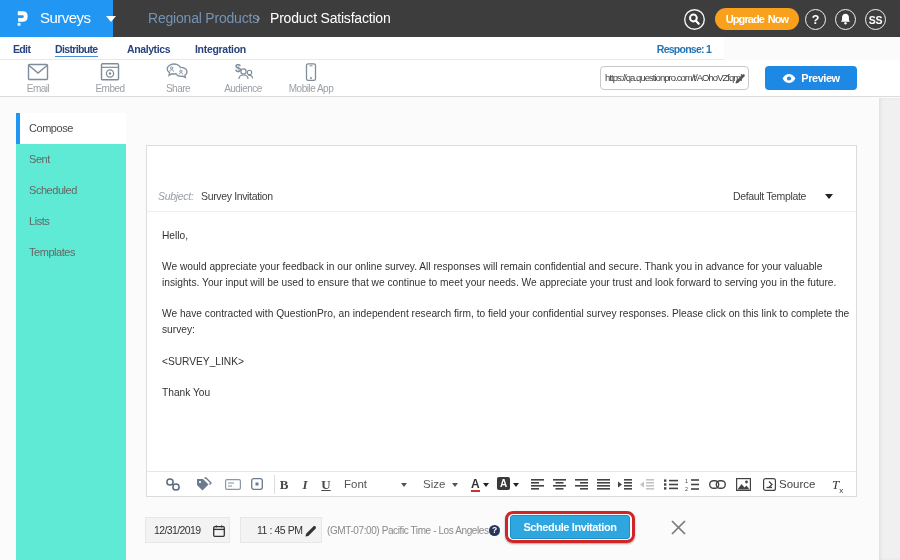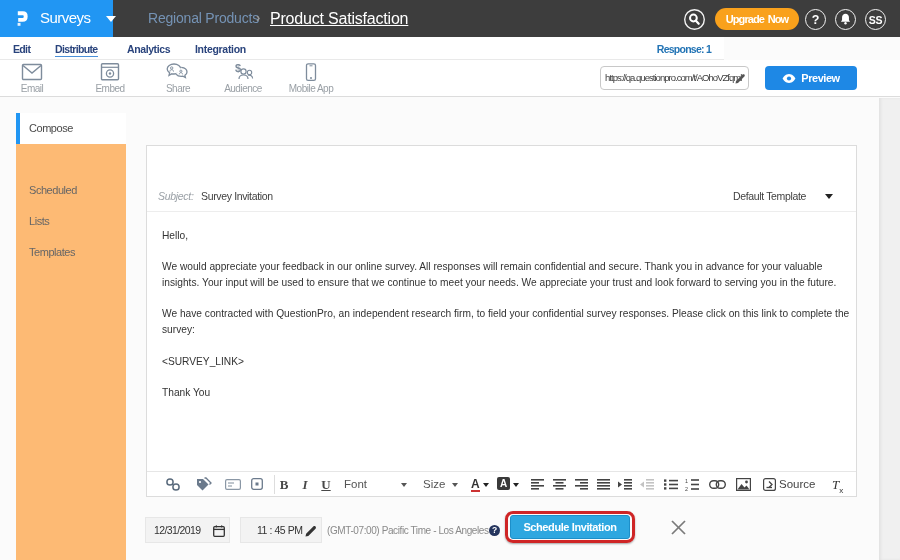--- a/index.html
+++ b/index.html
@@ -6,36 +6,36 @@
 html,body{width:900px;height:560px;overflow:hidden;background:#fbfbfb;
   font-family:"Liberation Sans",sans-serif;}
 .abs{position:absolute;}
 
 .topbar{position:absolute;left:0;top:0;width:900px;height:37px;background:#3d3d3d;}
 .logoblock{position:absolute;left:0;top:0;width:113px;height:37px;background:#2196f3;}
 .surveys{position:absolute;left:40px;top:9px;color:#fff;font-size:15px;letter-spacing:-0.55px;}
 .caret-w{display:inline-block;width:0;height:0;border-left:5px solid transparent;border-right:5px solid transparent;border-top:6px solid #fff;margin-left:9px;margin-bottom:1px;}
 .bc1{position:absolute;left:148px;top:10px;color:#7593b5;font-size:14px;letter-spacing:-0.2px;}
 .bc-sep{position:absolute;left:256px;top:10px;color:#9a9a9a;font-size:13px;font-weight:bold;}
-.bc2{position:absolute;left:270px;top:10px;color:#ffffff;font-size:16px;letter-spacing:-0.2px;text-decoration:underline;}
+.bc2{position:absolute;left:270px;top:10px;color:#ffffff;font-size:14px;letter-spacing:-0.2px;}
 .circ{position:absolute;top:8.5px;width:21px;height:21px;border:1.4px solid #f2f2f2;border-radius:50%;color:#fff;text-align:center;}
 .upgrade{position:absolute;left:715px;top:8px;width:84px;height:22px;background:#f9a11c;border-radius:11px;color:#fff;font-size:11px;font-weight:bold;text-align:center;line-height:22px;letter-spacing:-0.9px;word-spacing:1.5px;}
 
 .tabrow{position:absolute;left:0;top:37px;width:724px;height:23px;background:#fff;border-bottom:1px solid #e9e9e9;}
 .tab{position:absolute;top:6px;font-size:10.5px;font-weight:bold;color:#29437c;letter-spacing:-0.65px;}
 .resp{position:absolute;right:13px;top:6px;font-size:10.5px;font-weight:bold;color:#2374b5;letter-spacing:-0.75px;}
 
 .iconrow{position:absolute;left:0;top:60px;width:900px;height:37px;background:#fff;border-bottom:1px solid #dcdcdc;}
 .dicon{position:absolute;top:3px;width:64px;text-align:center;}
 .dicon svg{display:block;margin:0 auto;}
 .dlabel{font-size:10px;color:#9aa0a6;letter-spacing:-0.5px;margin-top:1px;}
 .urlbox{position:absolute;left:600px;top:6px;width:149px;height:24px;border:1px solid #c8c8c8;border-radius:4px;background:#fff;font-size:9.5px;color:#3c3c3c;line-height:22px;padding-left:4px;letter-spacing:-0.97px;white-space:nowrap;}
 .prevbtn{position:absolute;left:765px;top:6px;width:92px;height:24px;background:#1e88e5;border-radius:4px;color:#fff;font-size:11px;font-weight:bold;text-align:center;line-height:24px;letter-spacing:-0.45px;}
 
-.sidebar{position:absolute;left:16px;top:113px;width:110px;height:447px;background:#fdba74;}
+.sidebar{position:absolute;left:16px;top:113px;width:110px;height:447px;background:#5eead4;}
 .sideline{position:absolute;left:16px;top:144px;width:1px;height:416px;background:#dadada;}
 .sitem{position:absolute;left:0;width:110px;height:31px;font-size:11px;color:#666;letter-spacing:-0.45px;line-height:31px;padding-left:13px;}
 .sactive{background:#fff;color:#4a4a4a;border-left:4px solid #2196f3;padding-left:9px;}
 .panel{position:absolute;left:146px;top:145px;width:711px;height:352px;background:#fff;border:1px solid #dcdcdc;}
 .torow{position:absolute;left:0;top:0;width:709px;height:31px;border-bottom:1px solid #ededed;}
 .subjrow{position:absolute;left:0;top:31px;width:709px;height:35px;border-bottom:1px solid #ededed;}
 .glabel{color:#9aa0a6;font-size:10.5px;letter-spacing:-0.3px;}
 .gval{color:#3f3f3f;font-size:10.5px;letter-spacing:-0.35px;}
 .caret-b{display:inline-block;width:0;height:0;border-left:4.5px solid transparent;border-right:4.5px solid transparent;border-top:5px solid #222;}
 .mailbody{position:absolute;left:15px;top:82px;width:697px;font-size:10.2px;color:#333;line-height:15.7px;}
@@ -85,21 +85,21 @@
 
 <div class="tabrow">
   <span class="tab" style="left:13px;">Edit</span>
   <span class="tab" style="left:55px;border-bottom:1px solid #4a90d9;padding-bottom:1px;">Distribute</span>
   <span class="tab" style="left:127px;letter-spacing:-0.4px;">Analytics</span>
   <span class="tab" style="left:195px;letter-spacing:-0.3px;">Integration</span>
   <span class="resp">Response: 1</span>
 </div>
 
 <div class="iconrow">
-  <div class="dicon" style="left:0;text-align:center;">
+  <div class="dicon" style="left:6px;text-align:center;">
     <svg width="26" height="19" viewBox="0 0 26 19">
       <rect x="3.5" y="1.5" width="19" height="15" rx="1" fill="none" stroke="#7e8c9c" stroke-width="1.4"></rect>
       <path d="M4 2.5 L13 10 L22 2.5" fill="none" stroke="#7e8c9c" stroke-width="1.4"></path>
     </svg>
     <div class="dlabel">Email</div>
   </div>
   <div class="dicon" style="left:78px;">
     <svg width="26" height="19" viewBox="0 0 26 19">
       <rect x="4.5" y="0.8" width="17" height="16" rx="1" fill="none" stroke="#7e8c9c" stroke-width="1.4"></rect>
       <line x1="4.5" y1="4.3" x2="21.5" y2="4.3" stroke="#7e8c9c" stroke-width="1.2"></line>
@@ -146,20 +146,21 @@
     <svg style="vertical-align:-2px;margin-right:5px" width="14" height="11" viewBox="0 0 14 11">
       <path d="M7 1 C3.5 1 1.2 4 0.6 5.5 C1.2 7 3.5 10 7 10 C10.5 10 12.8 7 13.4 5.5 C12.8 4 10.5 1 7 1 Z" fill="#fff"></path>
       <circle cx="7" cy="5.5" r="2.1" fill="#1e88e5"></circle>
     </svg><span>Preview</span>
   </div>
 </div>
 
 <div class="sideline"></div>
 <div class="sidebar">
   <div class="sitem sactive" style="top:0;">Compose</div>
+  <div class="sitem" style="top:31px;">Sent</div>
   <div class="sitem" style="top:62px;">Scheduled</div>
   <div class="sitem" style="top:93px;">Lists</div>
   <div class="sitem" style="top:124px;">Templates</div>
 </div>
 
 <div class="panel">
   <div class="subjrow">
     <span class="abs glabel" style="left:11px;top:13px;font-style:italic;">Subject:</span>
     <span class="abs gval" style="left:54px;top:13px;">Survey Invitation</span>
     <span class="abs gval" style="left:586px;top:13px;">Default Template</span>

